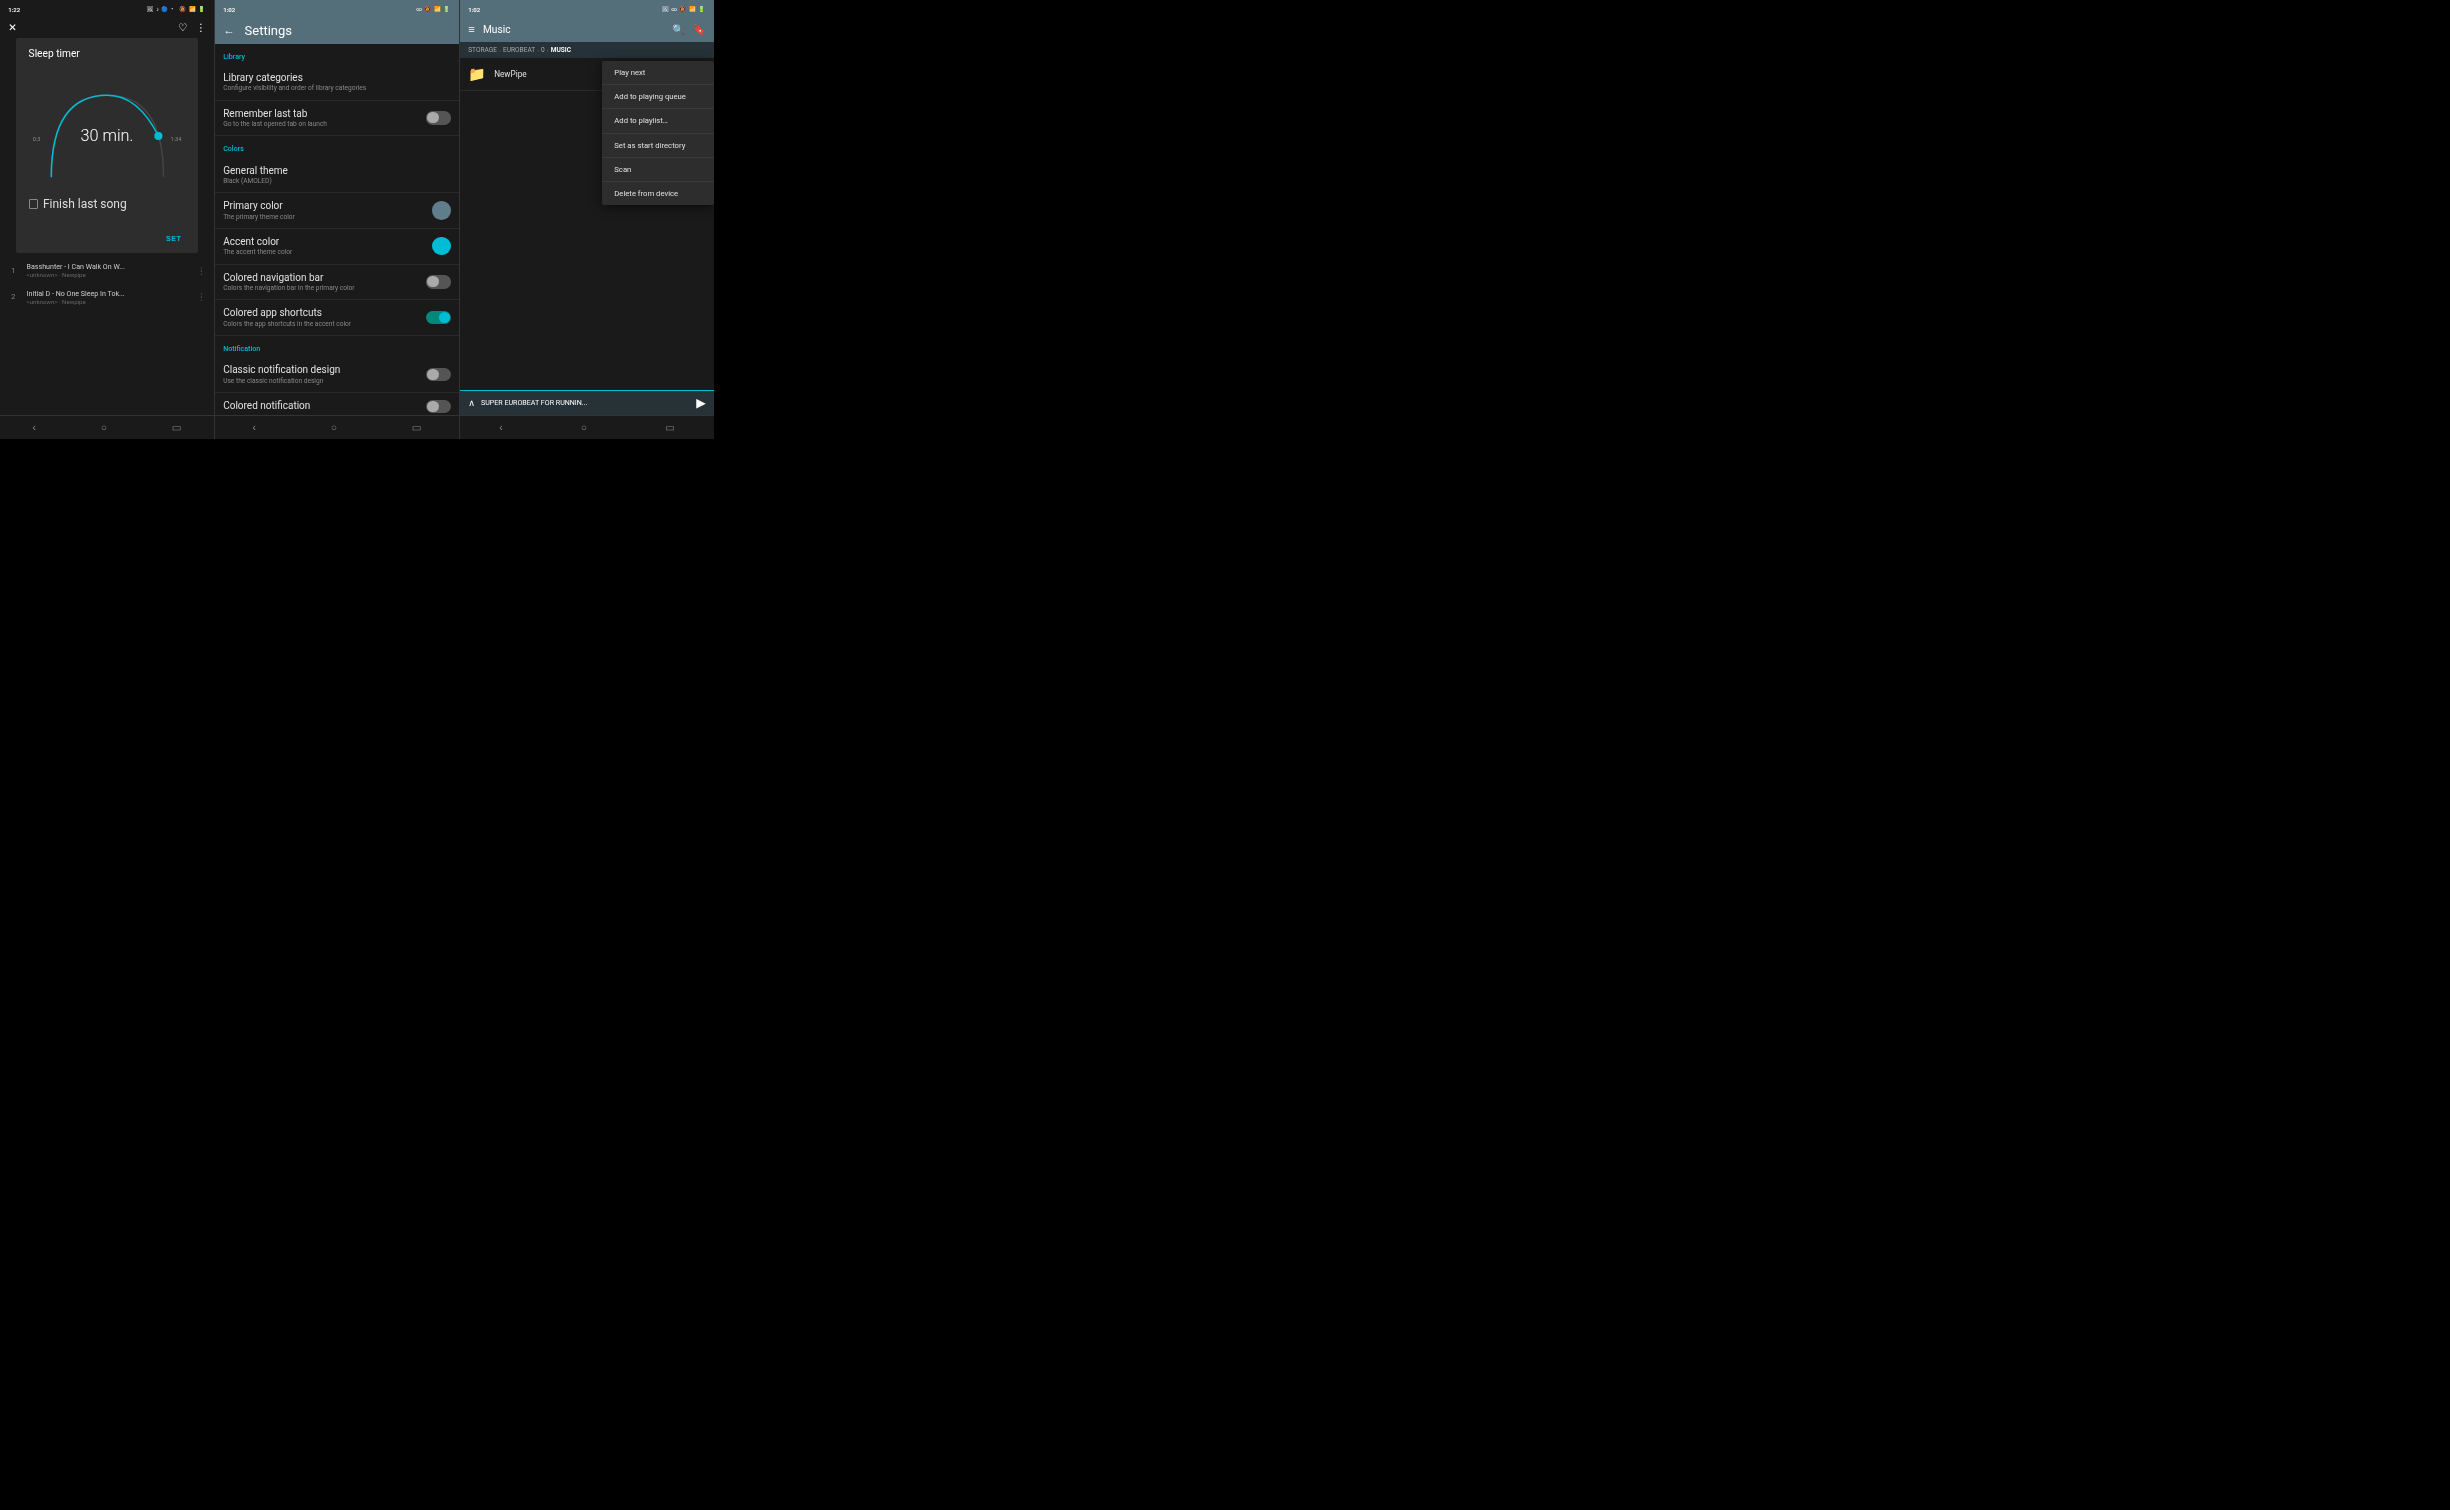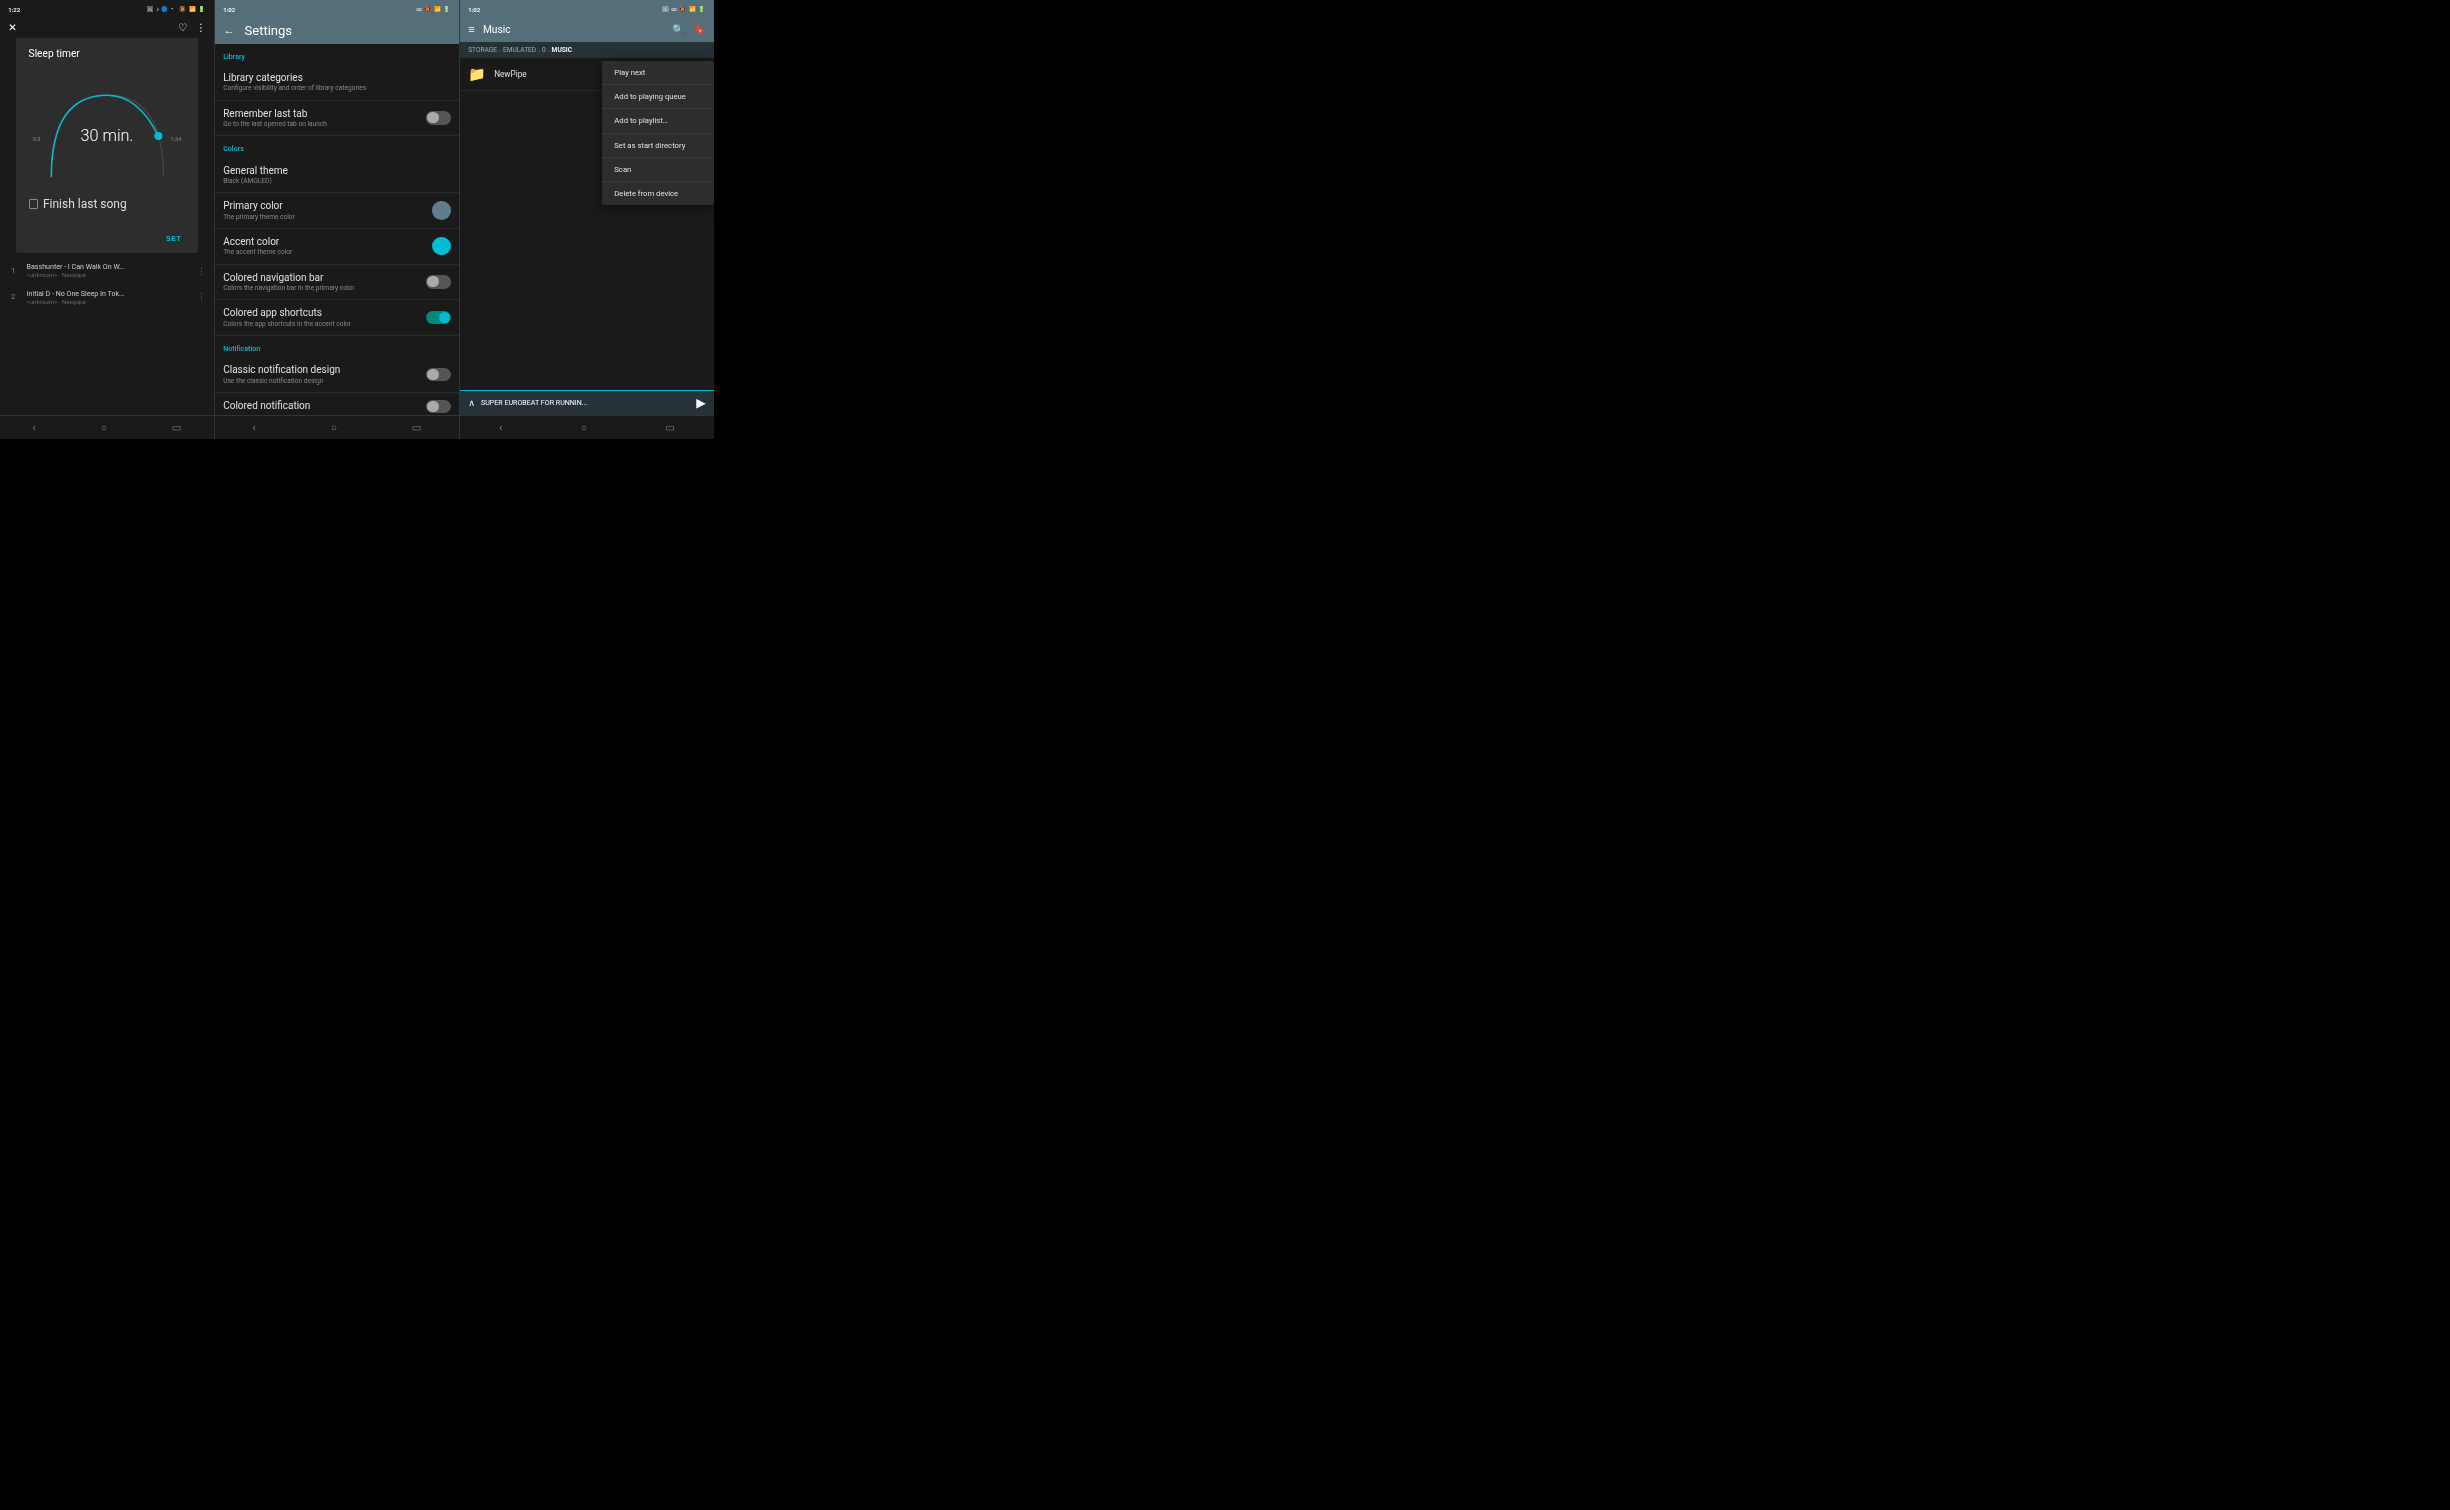--- a/index.html
+++ b/index.html
@@ -645,21 +645,21 @@
     </div>
     <div class="panel3-topbar-right">
       <span style="color:#fff;font-size:10.2px;cursor:pointer;">🔍</span>
       <span style="color:#fff;font-size:10.2px;cursor:pointer;">🔖</span>
     </div>
   </div>
 
   <div class="breadcrumb-bar">
     <span class="breadcrumb-item">STORAGE</span>
     <span class="breadcrumb-chevron">›</span>
-    <span class="breadcrumb-item">EMULATED</span>
+    <span class="breadcrumb-item">EUROBEAT</span>
     <span class="breadcrumb-chevron">›</span>
     <span class="breadcrumb-item">0</span>
     <span class="breadcrumb-chevron">›</span>
     <span class="breadcrumb-item active">MUSIC</span>
   </div>
 
   <div class="panel3-content">
     <div class="file-item">
       <span class="folder-icon">📁</span>
       <span class="file-name">NewPipe</span>

